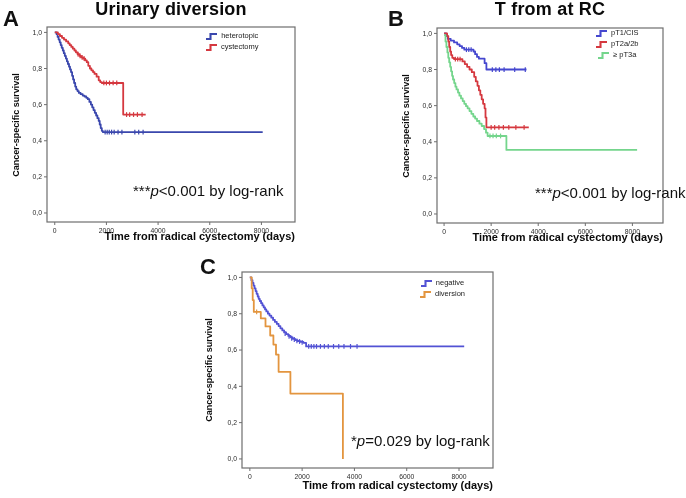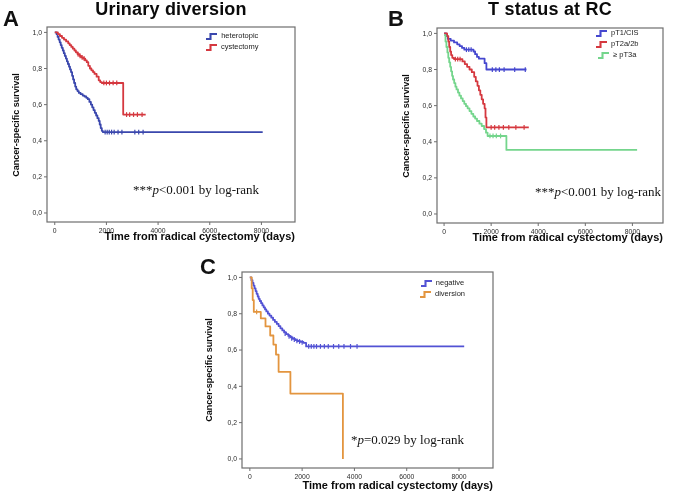--- a/index.html
+++ b/index.html
@@ -24,21 +24,21 @@
     text-align:right;line-height:1;
   }
   .y-axis-label{
     position:absolute;font-weight:bold;font-size:9px;color:#0a0a0a;
     transform:translate(-50%,-50%) rotate(-90deg);white-space:nowrap;line-height:1;
   }
   .legend{position:absolute;}
   .legend-row{display:flex;align-items:center;height:10px;margin-bottom:1px;justify-content:center;}
   .legend-swatch{flex:0 0 auto;margin-right:3px;}
   .legend-label{font-size:7.5px;color:#222;line-height:1;white-space:nowrap;}
-  .annotation{position:absolute;font-size:13px;color:#111;white-space:nowrap;font-family:Liberation Serif, serif;}
+  .annotation{position:absolute;font-size:15px;color:#111;white-space:nowrap;}
   .ann-stars{letter-spacing:0px;}
   .ann-p{font-style:italic;}
 </style>
 </head>
 <body>
 
 <div class="figure">
   <section class="panel" style="left: 0px; top: 0px; width: 343px; height: 250px;">
       <div class="panel-letter" style="left: 3px; top: 8px;">A</div>
       <div class="chart-title" style="left: 47px; width: 248px; top: 0px;">Urinary diversion</div>
@@ -106,21 +106,21 @@
           </svg>
           <span class="legend-label">cystectomy</span>
         </div>
       </div>
       <div class="annotation" style="left: 133px; top: 182px;"><span class="ann-stars">***</span><span class="ann-p">p</span><span class="ann-rest">&lt;0.001 by log-rank</span></div>
       <div class="x-axis-label" style="left: 47px; width: 248px; top: 231px;">Time from radical cystectomy (days)</div>
       <div class="y-axis-label" style="left: 16px; top: 125px;">Cancer-specific survival</div>
     </section>
   <section class="panel" style="left: 343px; top: 0px; width: 343px; height: 250px;">
       <div class="panel-letter" style="left: 45px; top: 8px;">B</div>
-      <div class="chart-title" style="left: 94px; width: 226px; top: 0px;">T status at RC</div>
+      <div class="chart-title" style="left: 94px; width: 226px; top: 0px;">T from at RC</div>
       <svg width="343" height="250" class="chart-svg">
         <rect x="94" y="28" width="226" height="195" fill="none" stroke="#6e6e6e" stroke-width="1.2"></rect>
         <line x1="101.0625" y1="223" x2="101.0625" y2="226" stroke="#6e6e6e" stroke-width="1"></line>
         <text x="101.0625" y="234" text-anchor="middle" font-size="6.8" fill="#2b2b2b">0</text>
         <line x1="148.14583333333334" y1="223" x2="148.14583333333334" y2="226" stroke="#6e6e6e" stroke-width="1"></line>
         <text x="148.14583333333334" y="234" text-anchor="middle" font-size="6.8" fill="#2b2b2b">2000</text>
         <line x1="195.22916666666669" y1="223" x2="195.22916666666669" y2="226" stroke="#6e6e6e" stroke-width="1"></line>
         <text x="195.22916666666669" y="234" text-anchor="middle" font-size="6.8" fill="#2b2b2b">4000</text>
         <line x1="242.3125" y1="223" x2="242.3125" y2="226" stroke="#6e6e6e" stroke-width="1"></line>
         <text x="242.3125" y="234" text-anchor="middle" font-size="6.8" fill="#2b2b2b">6000</text>

